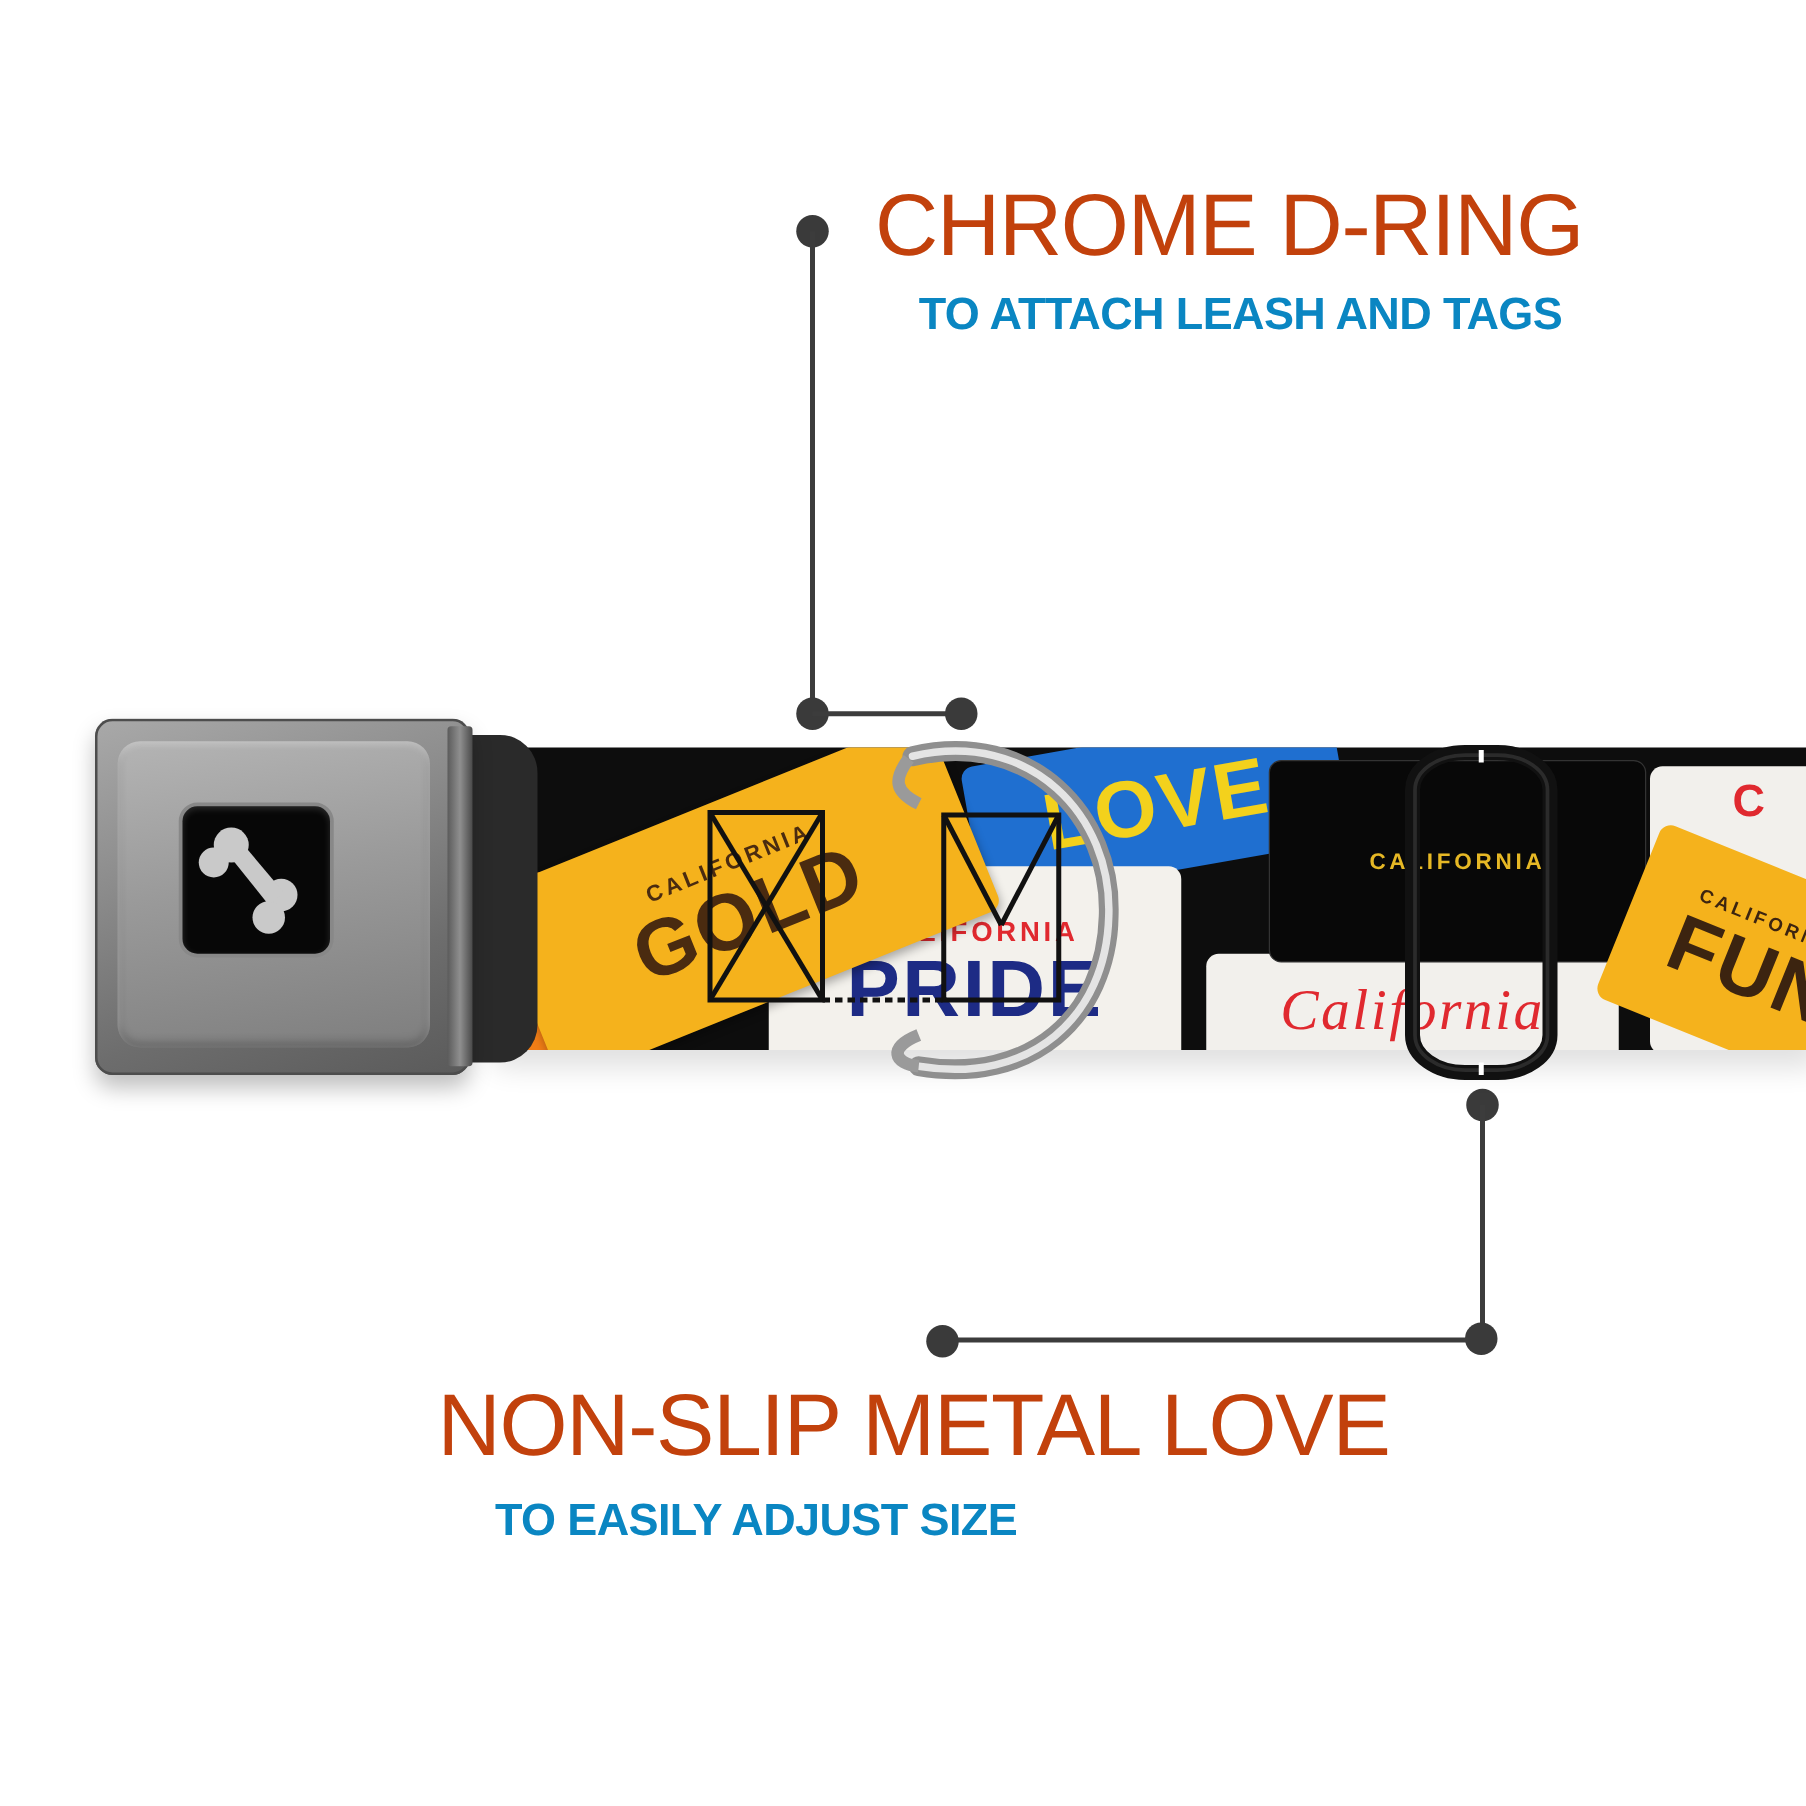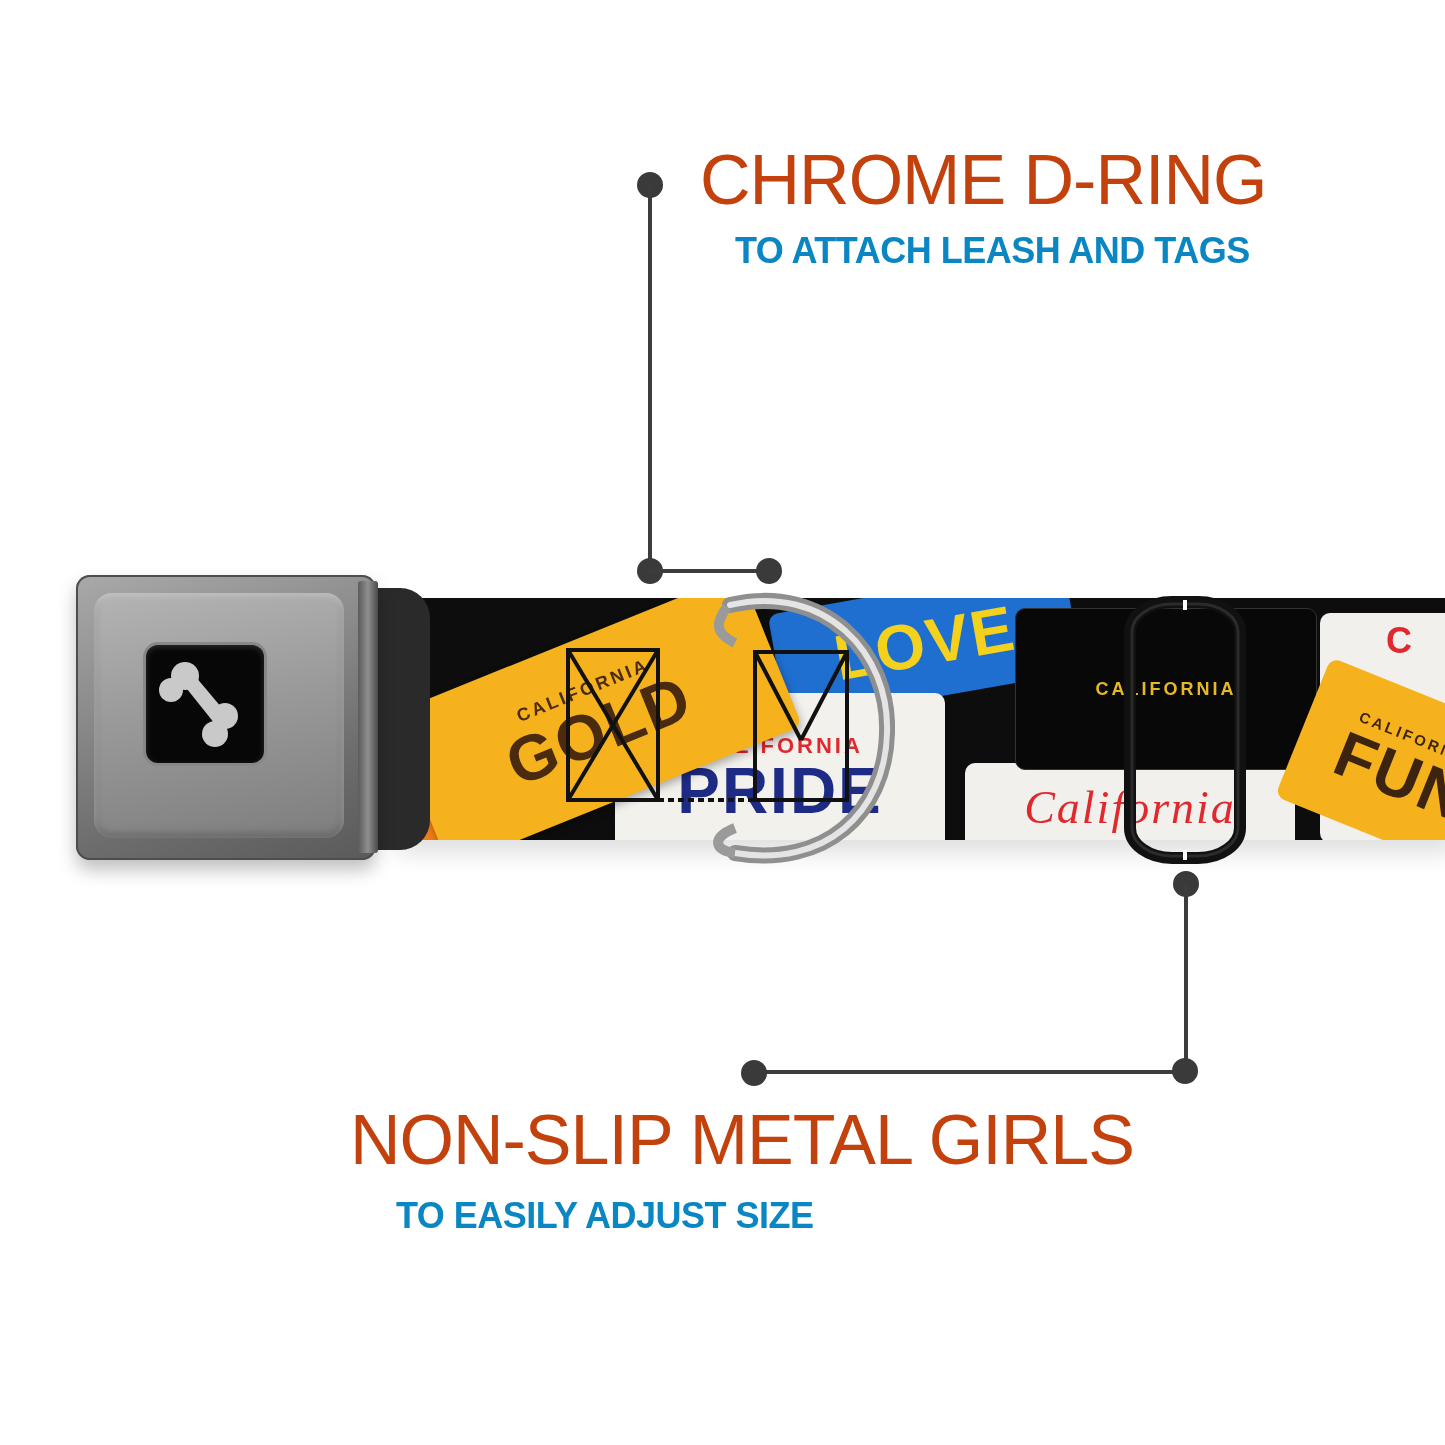--- a/index.html
+++ b/index.html
@@ -53,21 +53,21 @@
 <div class="dot" style="left:637px; top:558px;"></div>
 <div class="line" style="left:650px; top:569px; width:120px; height:4px;"></div>
 <div class="dot" style="left:756px; top:558px;"></div>
 
 <div class="dot" style="left:1173px; top:871px;"></div>
 <div class="line" style="left:1184px; top:884px; width:4px; height:188px;"></div>
 <div class="dot" style="left:1172px; top:1058px;"></div>
 <div class="line" style="left:755px; top:1070px; width:420px; height:4px;"></div>
 <div class="dot" style="left:741px; top:1060px;"></div>
 
-<div class="callout-title" style="left:350px; top:1100px; font-size:70px;">NON-SLIP METAL GIRLS</div>
+<div class="callout-title" style="left:350px; top:1100px; font-size:70px;">NON-SLIP METAL LOVE</div>
 <div class="callout-sub" style="left:350px; top:1195px; font-size:36px;margin-left:46px;">TO EASILY ADJUST SIZE</div>
 
 <div class="strap">
   <div class="plate p-orange"></div>
   <div class="plate p-love">
     <span class="word">LOVE</span>
   </div>
   <div class="plate p-pride">
     <span class="state">CALIFORNIA</span>
     <span class="word">PRIDE</span>

